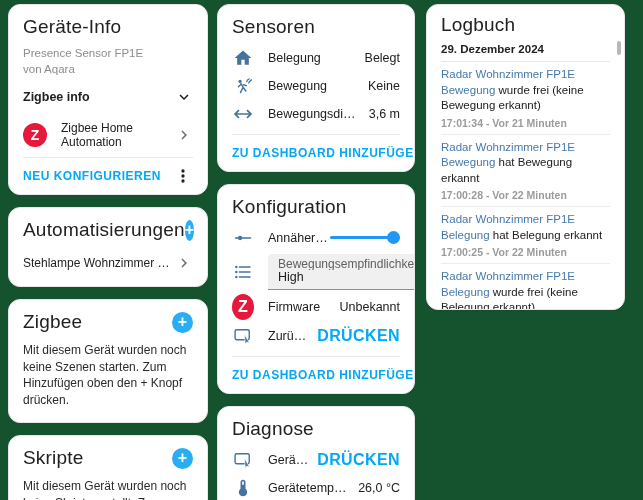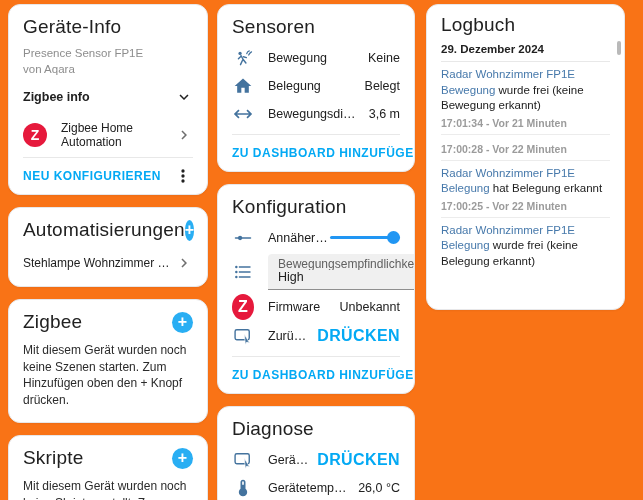--- a/index.html
+++ b/index.html
@@ -1,18 +1,18 @@
 <!DOCTYPE html>
 <html><head>
 <meta charset="utf-8">
 <style>
   * { margin:0; padding:0; box-sizing:border-box; }
   html,body { width:643px; height:500px; }
   body { font-family:"Liberation Sans", sans-serif; }
-  .page { position:relative; width:643px; height:500px; background:#f97316; overflow:hidden; }
+  .page { position:relative; width:643px; height:500px; background:#14532d; overflow:hidden; }
   .col { position:absolute; top:4px; }
   .col1 { left:8px;   width:200px; }
   .col2 { left:217px; width:198px; }
   .col3 { left:426px; width:199px; }
   .card { background:#fff; border:1px solid #e7e7e9; border-radius:12px;
           box-shadow:0 1px 2px rgba(0,0,0,0.05); margin-bottom:12px; overflow:hidden; }
   .card-pad { padding:10px 14px 0 14px; }
   .card-title { font-size:19px; line-height:24px; color:#212121; font-weight:400; letter-spacing:0.2px; }
   .title-row { display:flex; align-items:center; justify-content:space-between; }
   .subtle { color:#8d8d8d; font-size:11.5px; line-height:16px; }
@@ -144,37 +144,37 @@
 
   <div class="col col2">
 
     <div class="card">
       <div class="card-pad">
         <div class="card-title">Sensoren</div>
         <div style="margin-top:6px;">
           <div class="icon-row">
             <span class="row-icon">
               <svg viewBox="0 0 24 24">
+                  <path fill="#44739e" d="M10,20V14H14V20H19V12H22L12,3L2,12H5V20H10Z"></path>
+                </svg>
+            </span>
+            <span class="row-label">Belegung</span>
+            <span class="row-value">Belegt</span>
+          </div>
+          <div class="icon-row">
+            <span class="row-icon">
+              <svg viewBox="0 0 24 24">
                 <circle cx="8.5" cy="6.5" r="2" fill="#44739e"></circle>
                 <path d="M9.5 9 L12 13.5 L9 20 M12 13.5 L15.5 18 M6.5 13 L10 9.5 M12.5 10.5 L16 11.5" stroke="#44739e" stroke-width="1.7" fill="none" stroke-linecap="round"></path>
                 <path d="M16.5 6.8 A4.5 4.5 0 0 1 19.5 3.5" stroke="#44739e" stroke-width="1.5" fill="none" stroke-linecap="round"></path>
                 <path d="M18.8 8.4 A7.5 7.5 0 0 1 22.2 4.6" stroke="#44739e" stroke-width="1.5" fill="none" stroke-linecap="round"></path>
               </svg>
             </span>
             <span class="row-label">Bewegung</span>
             <span class="row-value">Keine</span>
-          </div>
-          <div class="icon-row">
-            <span class="row-icon">
-              <svg viewBox="0 0 24 24">
-                  <path fill="#44739e" d="M10,20V14H14V20H19V12H22L12,3L2,12H5V20H10Z"></path>
-                </svg>
-            </span>
-            <span class="row-label">Belegung</span>
-            <span class="row-value">Belegt</span>
           </div>
           <div class="icon-row">
             <span class="row-icon">
               <svg viewBox="0 0 24 24">
                   <path fill="#44739e" d="M6.45,17.45L1,12L6.45,6.55L7.86,7.96L4.83,11H19.17L16.14,7.96L17.55,6.55L23,12L17.55,17.45L16.14,16.04L19.17,13H4.83L7.86,16.04L6.45,17.45Z"></path>
                 </svg>
             </span>
             <span class="row-label">Bewegungsdistanz</span>
             <span class="row-value">3,6 m</span>
           </div>
@@ -276,20 +276,21 @@
     <div class="card logbook">
       <div class="card-pad" style="padding-top:8px;">
         <div class="card-title">Logbuch</div>
         <div class="log-date">29. Dezember 2024</div>
         <div class="log-entries">
           <div class="log-entry">
             <div class="log-text"><span class="entity">Radar Wohnzimmer FP1E Bewegung</span><span> wurde frei (keine Bewegung erkannt)</span></div>
             <div class="log-time">17:01:34 - Vor 21 Minuten</div>
           </div>
           <div class="log-entry">
+            <div class="log-text"><span class="entity">Radar Wohnzimmer FP1E Bewegung</span><span> hat Bewegung erkannt</span></div>
             <div class="log-time">17:00:28 - Vor 22 Minuten</div>
           </div>
           <div class="log-entry">
             <div class="log-text"><span class="entity">Radar Wohnzimmer FP1E Belegung</span><span> hat Belegung erkannt</span></div>
             <div class="log-time">17:00:25 - Vor 22 Minuten</div>
           </div>
           <div class="log-entry">
             <div class="log-text"><span class="entity">Radar Wohnzimmer FP1E Belegung</span><span> wurde frei (keine Belegung erkannt)</span></div>
 
           </div>

